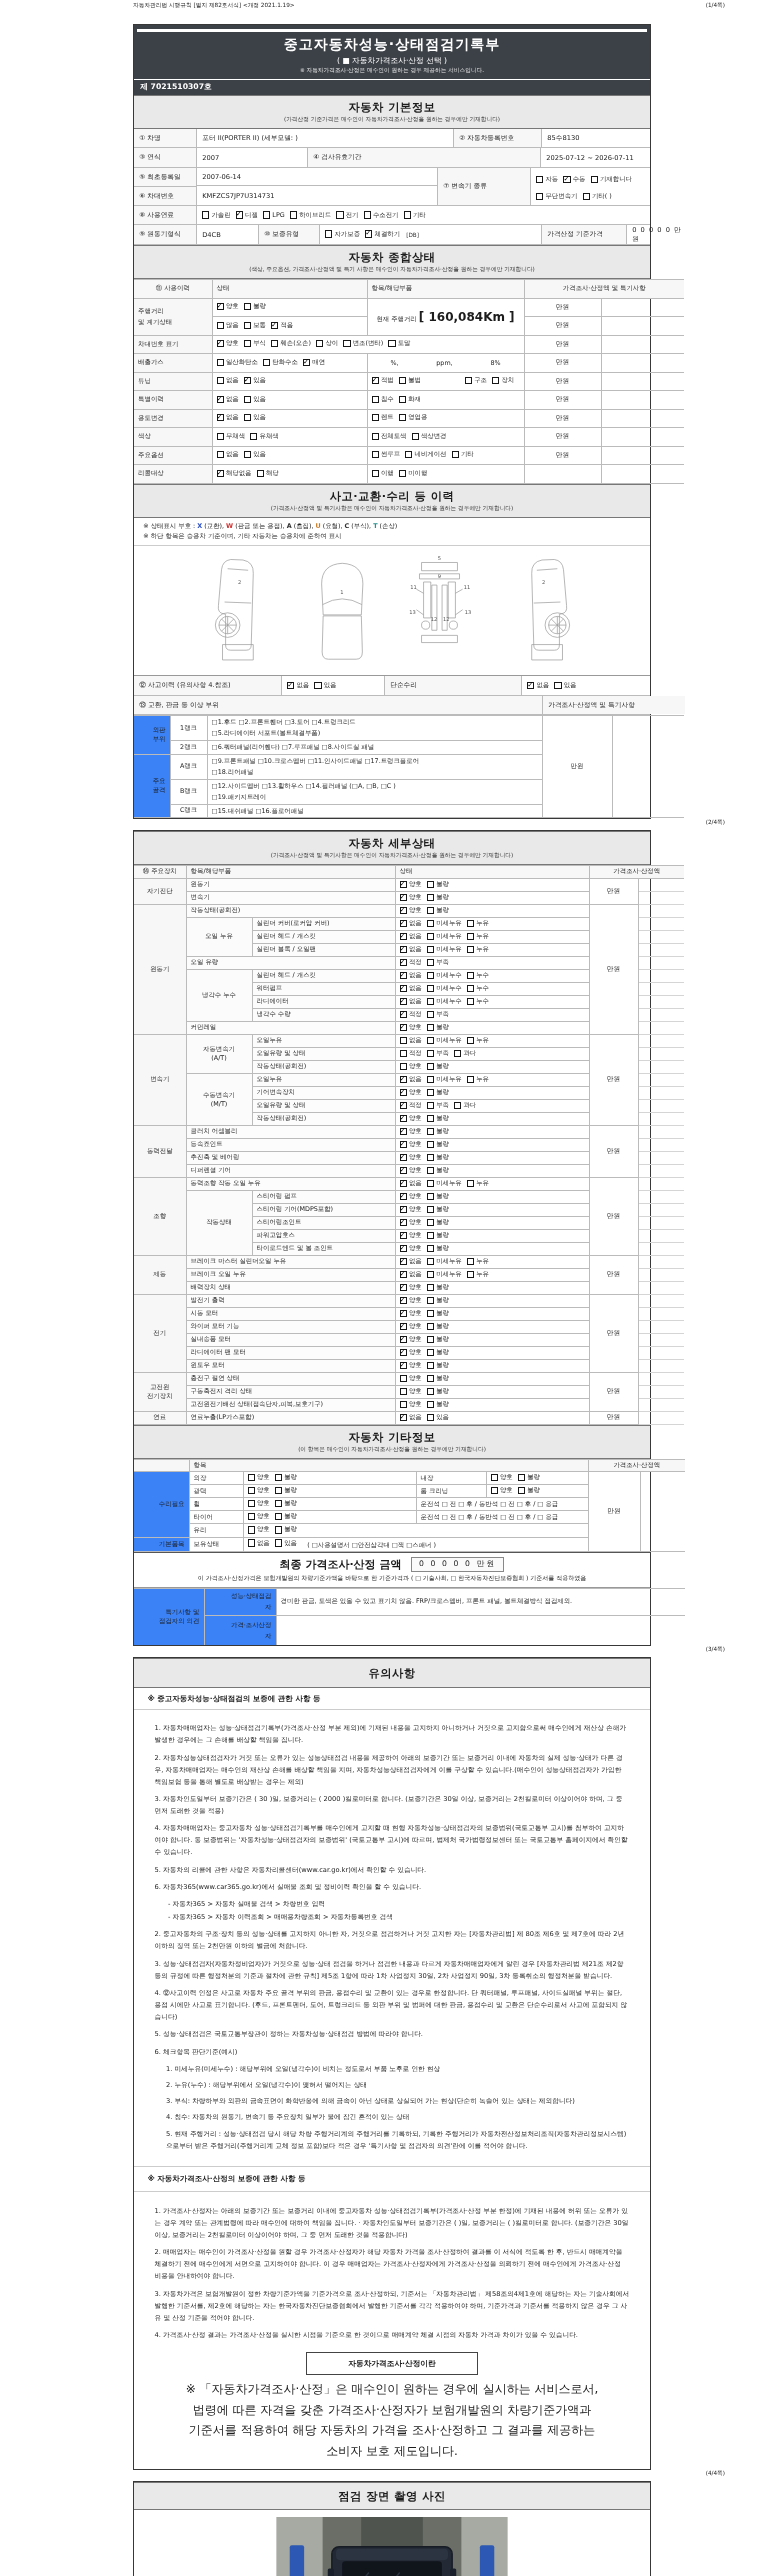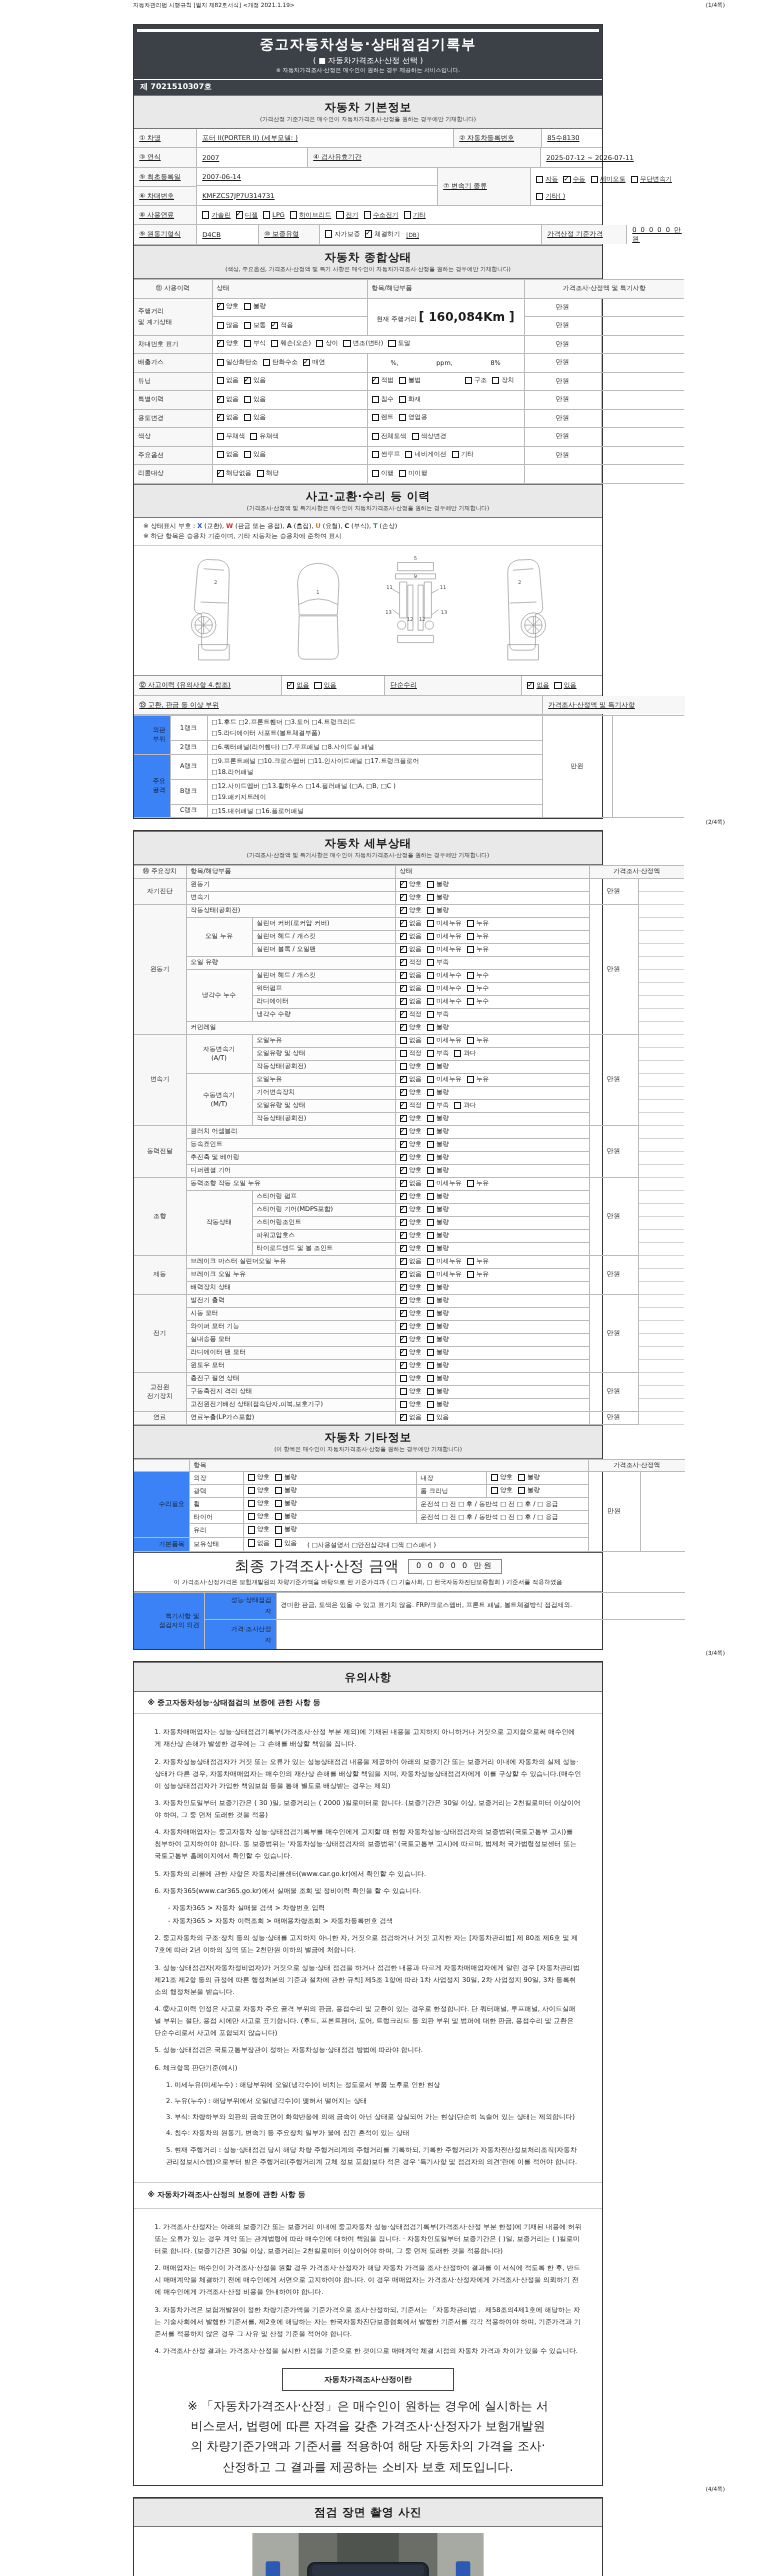--- a/index.html
+++ b/index.html
@@ -1,35 +1,35 @@
 <!DOCTYPE html>
 <html style="font-size:8.2px"><head>
 <meta charset="utf-8">
 <style>
   html,body{margin:0;padding:0;}
   body{width:773px;height:2576px;overflow:hidden;background:#fff;color:#1c1c1c;
        font-family:"DejaVu Sans","Liberation Sans",sans-serif;}
   .pagehead{width:592px;margin:2.1px 0 0 133px;display:flex;justify-content:space-between;font-size:5.7px;color:#222;}
   .pagemark{width:592px;margin-left:133px;text-align:right;font-size:5.7px;height:10.3px;color:#222;}
-  .sheet{width:470px;margin-left:133px;border:1.5px solid #383838;box-sizing:border-box;background:#fff;}
+  .sheet{width:518px;margin-left:133px;border:1.5px solid #383838;box-sizing:border-box;background:#fff;}
   .mt{margin-top:14.4px;}
   
   .dark{background:#3c4147;color:#fff;padding-top:3.6px;}
   .stripe{height:2.6px;background:#fff;margin:0 3.1px;}
   .dtitle{text-align:center;font-size:14px;font-weight:bold;letter-spacing:1px;margin-top:4.1px;}
   .dsub{text-align:center;font-size:7.7px;margin-top:2.1px;}
   .dnote{text-align:center;font-size:5.7px;color:#e8e8e8;margin:1.5px 0 3.6px;}
   .docrow{border-top:1px solid #fff;padding:2.1px 6.2px 2.6px;font-size:7.7px;font-weight:bold;}
   
   .sec{background:#e9e9e9;border-top:0.5px solid #777;border-bottom:0.5px solid #777;text-align:center;padding:4.1px 0 3.6px;}
   .sec .t{font-size:11.3px;font-weight:bold;letter-spacing:0.5px;}
   .sec .n{font-size:5.7px;margin-top:1.5px;color:#333;}
   
   .row{display:grid;border-bottom:0.5px solid #bbb;box-sizing:border-box;font-size:6.7px;}
-  .cell{border-right:0.5px solid #bbb;padding:0 5.2px;display:flex;align-items:center;box-sizing:border-box;min-height:18.5px;text-decoration:underline;}
+  .cell{border-right:0.5px solid #bbb;padding:0 5.2px;display:flex;align-items:center;box-sizing:border-box;min-height:18.5px;}
   .cell:last-child{border-right:none;}
   .lab{background:#f7f7f7;}
   table{border-collapse:collapse;width:100%;table-layout:fixed;}
   td,th{border:0.5px solid #bbb;font-size:6.4px;padding:1px 4.1px;box-sizing:border-box;vertical-align:middle;}
   td.noL{border-left:none;} td.noR{border-right:none;}
   .cen{text-align:center;}
   
   .opt{display:inline-flex;align-items:center;margin-right:5.2px;white-space:nowrap;}
   .cb{display:inline-block;width:5.2px;height:5.2px;border:1px solid #181818;margin-right:2.1px;position:relative;background:#fff;flex:0 0 auto;}
   .cb.ck:after{content:"\2713";position:absolute;left:-1px;top:-3.1px;font-size:7.2px;font-weight:bold;color:#000;}
@@ -52,21 +52,21 @@
   .notice-body{padding:7.2px 20.6px 9.3px;font-size:6.7px;line-height:1.8;}
   .nsec{font-size:7.5px;font-weight:bold;padding:5.2px 13.4px;border-bottom:0.5px solid #ccc;}
   .nsec2{font-size:7.5px;font-weight:bold;padding:7.2px 13.4px;border-top:0.5px solid #ccc;border-bottom:0.5px solid #ccc;margin-top:4.1px;}
   .nitem{margin:5.2px 0;}
   .nitem.ind1{margin:1px 0 1px 13.4px;}
   .nitem.ind2{margin:4.1px 0 1px 11.3px;}
   .nbox{width:170px;margin:11.3px auto 4.1px;border:0.5px solid #444;text-align:center;font-weight:bold;font-size:7.7px;padding:3.6px 0;}
   .nboxtext{text-align:center;font-size:12px;margin:2.1px 31px 5.2px;line-height:1.7;}
   
   .finalband{display:flex;align-items:center;justify-content:center;padding:4.1px 0 1px;gap:9.3px;border-top:1px solid #555;}
-  .finalband .fl{font-size:15px;font-weight:normal;}
+  .finalband .fl{font-size:11px;font-weight:bold;}
   .finalband .fv{border:0.5px solid #888;background:#fafafa;padding:1.5px 7.2px;font-size:7.7px;letter-spacing:2.1px;}
   .finalnote{text-align:center;font-size:6px;padding:1px 0 4.1px;border-bottom:0.5px solid #999;}
   .legendline{font-size:6.4px;padding:4.1px 9.3px 0;}
   .legendnote{font-size:6.4px;padding:1px 9.3px 4.1px;border-bottom:0.5px solid #ccc;}
   .diagrams{display:flex;justify-content:center;gap:24px;padding:7.2px 0 6.2px;}
   .diagrams svg{display:block;}
   .photo-wrap{display:flex;justify-content:center;padding:6.2px 0 7.2px;}
   .dg-num{font-size:10px;fill:#555;}
   .sketch{stroke:#9a9a9a;fill:none;stroke-width:1.4;}
 </style>
@@ -124,21 +124,21 @@
           <span class="opt">
             <span class="cb"></span>
             <span class="ol">자동</span>
           </span>
           <span class="opt">
             <span class="cb ck"></span>
             <span class="ol">수동</span>
           </span>
           <span class="opt">
             <span class="cb"></span>
-            <span class="ol">세미오토</span>
+            <span class="ol">기재합니다</span>
           </span>
           <span class="opt">
             <span class="cb"></span>
             <span class="ol">무단변속기</span>
           </span>
           <span class="opt">
             <span class="cb"></span>
             <span class="ol">기타(      )</span>
           </span>
         </div>

